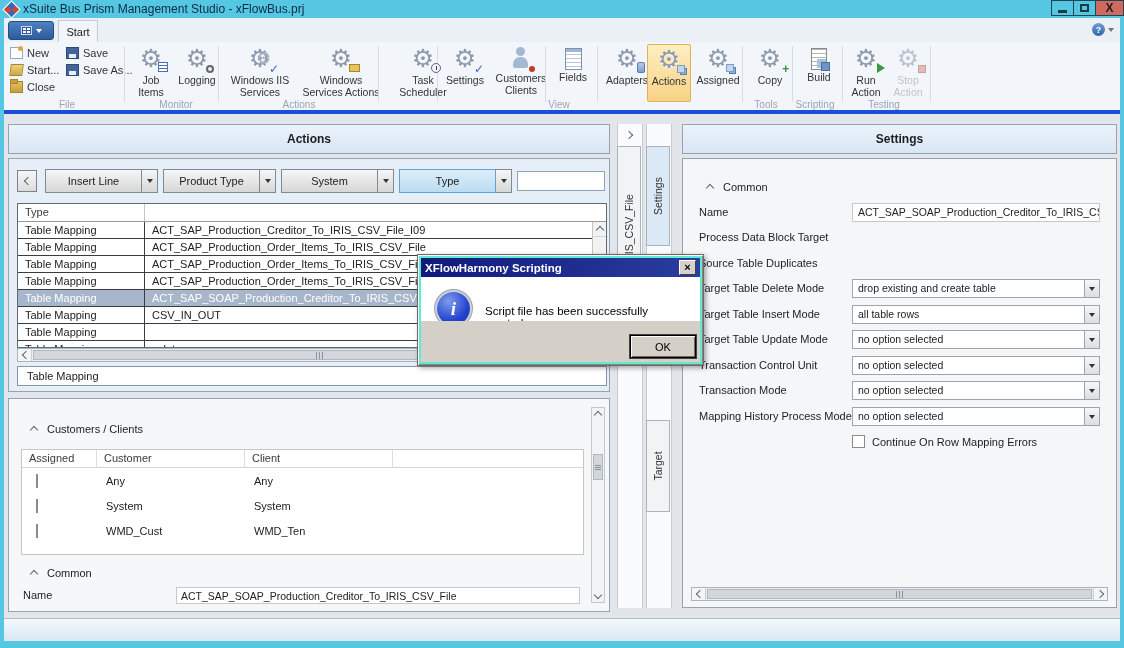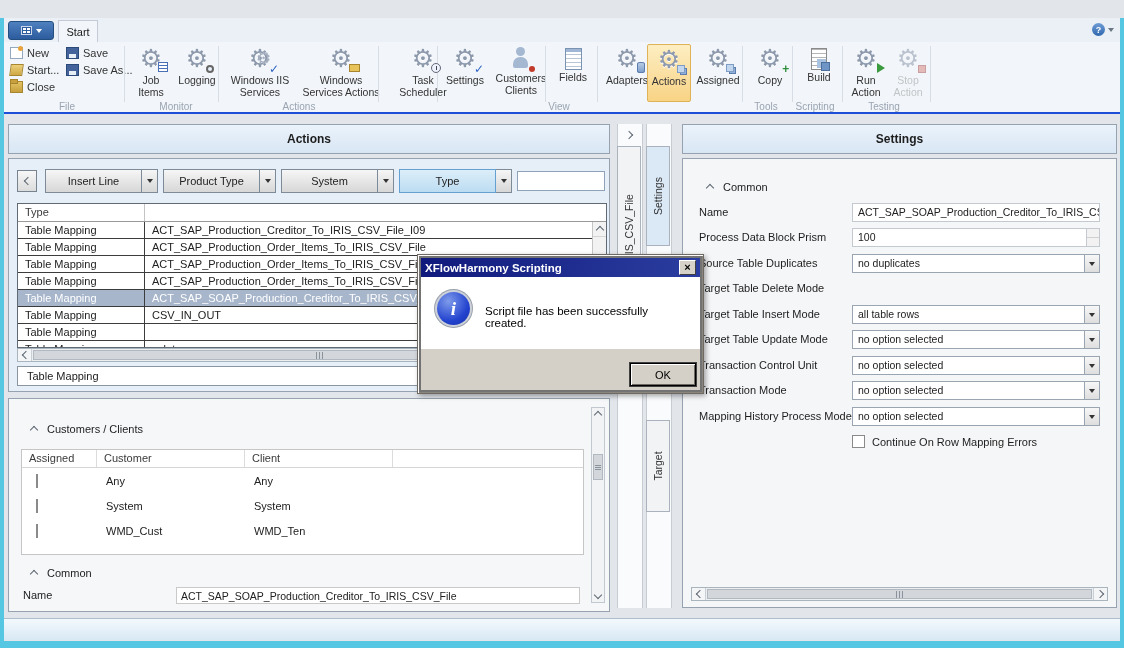--- a/index.html
+++ b/index.html
@@ -14,21 +14,21 @@
   .wbtn{width:23px;height:16px;border:1px solid #1c4554;display:flex;align-items:center;justify-content:center;background:#55c7e2;margin-left:-1px;}
   .wbtn.close{width:29px;background:#cf6a5e;}
   .minbar{width:9px;height:3px;background:#173b48;margin-top:6px;}
   .maxbox{width:9px;height:8px;border:2px solid #173b48;background:transparent;}
   .xglyph{font-weight:bold;font-size:12px;color:#1d1d1d;line-height:1;}
   .frame-l,.frame-r{position:absolute;top:18px;bottom:0;width:4px;background:#55c7e2;z-index:4;}
   .frame-l{left:0}.frame-r{right:0}
   .frame-b{position:absolute;left:0;right:0;bottom:0;height:7px;background:#55c7e2;z-index:4;}
 
   
-  .ribbon{position:absolute;left:4px;right:4px;top:18px;height:96px;background:#f2f6fa;border-bottom:2px solid #1d4ed8;z-index:3;padding-left:24px;}
+  .ribbon{position:absolute;left:4px;right:4px;top:18px;height:96px;background:#f2f6fa;border-bottom:4px solid #1d4ed8;z-index:3;padding-left:24px;}
   .tabrow{position:absolute;left:0;right:0;top:0;height:24px;background:#ebf0f6;}
   .appbtn{position:absolute;left:4px;top:3px;width:46px;height:19px;background:linear-gradient(#4f80c0,#2c5c9d);border:1px solid #234f80;border-radius:3px;display:flex;align-items:center;justify-content:center;gap:4px;}
   .appgrid{width:11px;height:9px;background:#fff;border:1px solid #cdd9ea;background-image:linear-gradient(#2c5c9d 1px,transparent 1px),linear-gradient(90deg,#2c5c9d 1px,transparent 1px);background-size:4px 3px;}
   .caret-w{width:0;height:0;border-left:3px solid transparent;border-right:3px solid transparent;border-top:4px solid #fff;}
   .stab{position:absolute;left:54px;top:2px;width:40px;height:22px;background:#f2f6fa;border:1px solid #c3ccd6;border-bottom:none;text-align:center;padding-top:5px;font-size:11px;color:#222;}
   .help{position:absolute;right:6px;top:5px;display:flex;align-items:center;gap:3px;}
   .qcircle{width:13px;height:13px;border-radius:50%;background:linear-gradient(#6f9cd6,#2f68ad);color:#fff;font-size:9px;font-weight:bold;display:flex;align-items:center;justify-content:center;}
   .caret-g{width:0;height:0;border-left:3px solid transparent;border-right:3px solid transparent;border-top:4px solid #6a7684;}
   .vsep{position:absolute;top:28px;height:56px;width:1px;background:#d6dde5;}
   .rlbl-g{position:absolute;bottom:0;transform:translateX(-50%);color:#9aa4b1;font-size:10px;}
@@ -144,39 +144,54 @@
   .sfield{position:absolute;left:169px;width:248px;height:19px;border:1px solid #9aa5b2;background:#fff;font-size:10.5px;padding:2px 5px;white-space:nowrap;overflow:hidden;}
   .sfield.plain{border-color:#c4c9cf;}
   .darr{position:absolute;right:0;top:0;bottom:0;width:15px;border-left:1px solid #9aa5b2;background:linear-gradient(#f7f7f7,#dedede);display:flex;align-items:center;justify-content:center;}
   .spin{position:absolute;right:0;top:0;bottom:0;width:13px;border-left:1px solid #c4c9cf;display:flex;flex-direction:column;}
   .spin b{flex:1;border-bottom:1px solid #d0d0d0;background:#f2f2f2;}
   .spin b:last-child{border-bottom:none;}
   .scheck{position:absolute;left:169px;top:276px;display:flex;align-items:center;gap:7px;font-size:11px;color:#1d1d1d;}
   .hs-s{left:8px;right:8px;bottom:6px;}
 
   
-  .dialog{position:absolute;left:417px;top:254px;width:287px;height:140px;background:#737373;border:1px solid #6e6a63;box-shadow:inset 1px 1px 0 #fcfbf9, inset -1px -1px 0 #8a867e, 2px 2px 5px rgba(0,0,0,.35);z-index:100;}
+  .dialog{position:absolute;left:417px;top:254px;width:287px;height:112px;background:#5eead4;border:1px solid #6e6a63;box-shadow:inset 1px 1px 0 #fcfbf9, inset -1px -1px 0 #8a867e, 2px 2px 5px rgba(0,0,0,.35);z-index:100;}
   .dtitle{position:absolute;left:3px;top:3px;right:3px;height:19px;background:linear-gradient(90deg,#101a7c,#2b3da0);display:flex;align-items:center;padding:0 4px;}
   .dtitle .dtxt{color:#fff;font-weight:bold;font-size:11.5px;}
   .dclose{margin-left:auto;width:17px;height:15px;background:#d6d2ca;border:1px solid #404040;border-top-color:#fff;border-left-color:#fff;display:flex;align-items:center;justify-content:center;font-weight:bold;font-size:11px;color:#000;line-height:1;}
   .dbody{position:absolute;left:3px;top:22px;right:3px;height:74px;background:#fff;}
   .iicon{position:absolute;left:16px;top:15px;width:33px;height:33px;border-radius:50%;background:radial-gradient(circle at 35% 28%,#7e9bea,#2343cf 62%,#1630a6);box-shadow:0 0 0 2px #cdd2da, 0 0 0 3px #9aa0ab;display:flex;align-items:center;justify-content:center;}
   .iicon b{color:#fff;font-family:"Liberation Serif",serif;font-style:italic;font-weight:bold;font-size:19px;line-height:1;}
   .dmsg{position:absolute;left:64px;top:28px;right:8px;font-size:11.5px;color:#000;}
   .dfoot{position:absolute;left:3px;bottom:3px;right:3px;height:41px;background:#d4d0c8;}
   .okbtn{position:absolute;left:209px;top:14px;width:66px;height:23px;background:#d4d0c8;border:1px solid #000;box-shadow:inset 1px 1px 0 #fff, inset -1px -1px 0 #6e6a63, 0 0 0 1px #404040;display:flex;align-items:center;justify-content:center;font-size:11px;color:#000;}
 
   
   .statusbar{position:absolute;left:4px;right:4px;top:618px;height:22px;background:linear-gradient(#f3f9fd,#d8e8f4);border-top:1px solid #aebdcb;z-index:2;}
 </style>
 </head>
 <body>
 
 <div id="app">
 
+  <div class="titlebar">
+    <span class="app-logo"></span>
+    <span class="wtitle">xSuite Bus Prism Management Studio - xFlowBus.prj</span>
+    <div class="winbtns">
+      <div class="wbtn">
+          <span class="minbar"></span>
+        </div>
+      <div class="wbtn">
+          <span class="maxbox"></span>
+        </div>
+      <div class="wbtn close">
+          <span class="xglyph">X</span>
+        </div>
+    </div>
+  </div>
   <div class="frame-l"></div>
   <div class="frame-r"></div>
   <div class="frame-b"></div>
 
   <div class="ribbon">
     <div class="tabrow">
       <div class="appbtn">
         <span class="appgrid"></span>
         <span class="caret-w"></span>
       </div>
@@ -482,38 +497,32 @@
     <div class="sect" style="left:24px;top:22px">
       <span class="ch ch-u"></span>
       <span>Common</span>
     </div>
 
     <div class="srow" style="top:44px">
       <span class="slabel">Name</span>
       <div class="sfield plain"><span>ACT_SAP_SOAP_Production_Creditor_To_IRIS_CSV_File</span></div>
     </div>
     <div class="srow" style="top:69px">
-      <span class="slabel">Process Data Block Prism</span>
-      <div class="sfield plain"><span>100</span>
-        <span class="spin">
-            <b></b>
-            <b></b>
-          </span>
-      </div>
+      <span class="slabel">Process Data Block Target</span>
     </div>
     <div class="srow" style="top:95px">
       <span class="slabel">Source Table Duplicates</span>
-      <div class="sfield"><span>no duplicates</span>
+    </div>
+    <div class="srow" style="top:120px">
+      <span class="slabel">Target Table Delete Mode</span>
+      <div class="sfield"><span>drop existing and create table</span>
         <span class="darr">
             <span class="tri-d"></span>
           </span>
       </div>
-    </div>
-    <div class="srow" style="top:120px">
-      <span class="slabel">Target Table Delete Mode</span>
     </div>
     <div class="srow" style="top:146px">
       <span class="slabel">Target Table Insert Mode</span>
       <div class="sfield"><span>all table rows</span>
         <span class="darr">
             <span class="tri-d"></span>
           </span>
       </div>
     </div>
     <div class="srow" style="top:171px">

